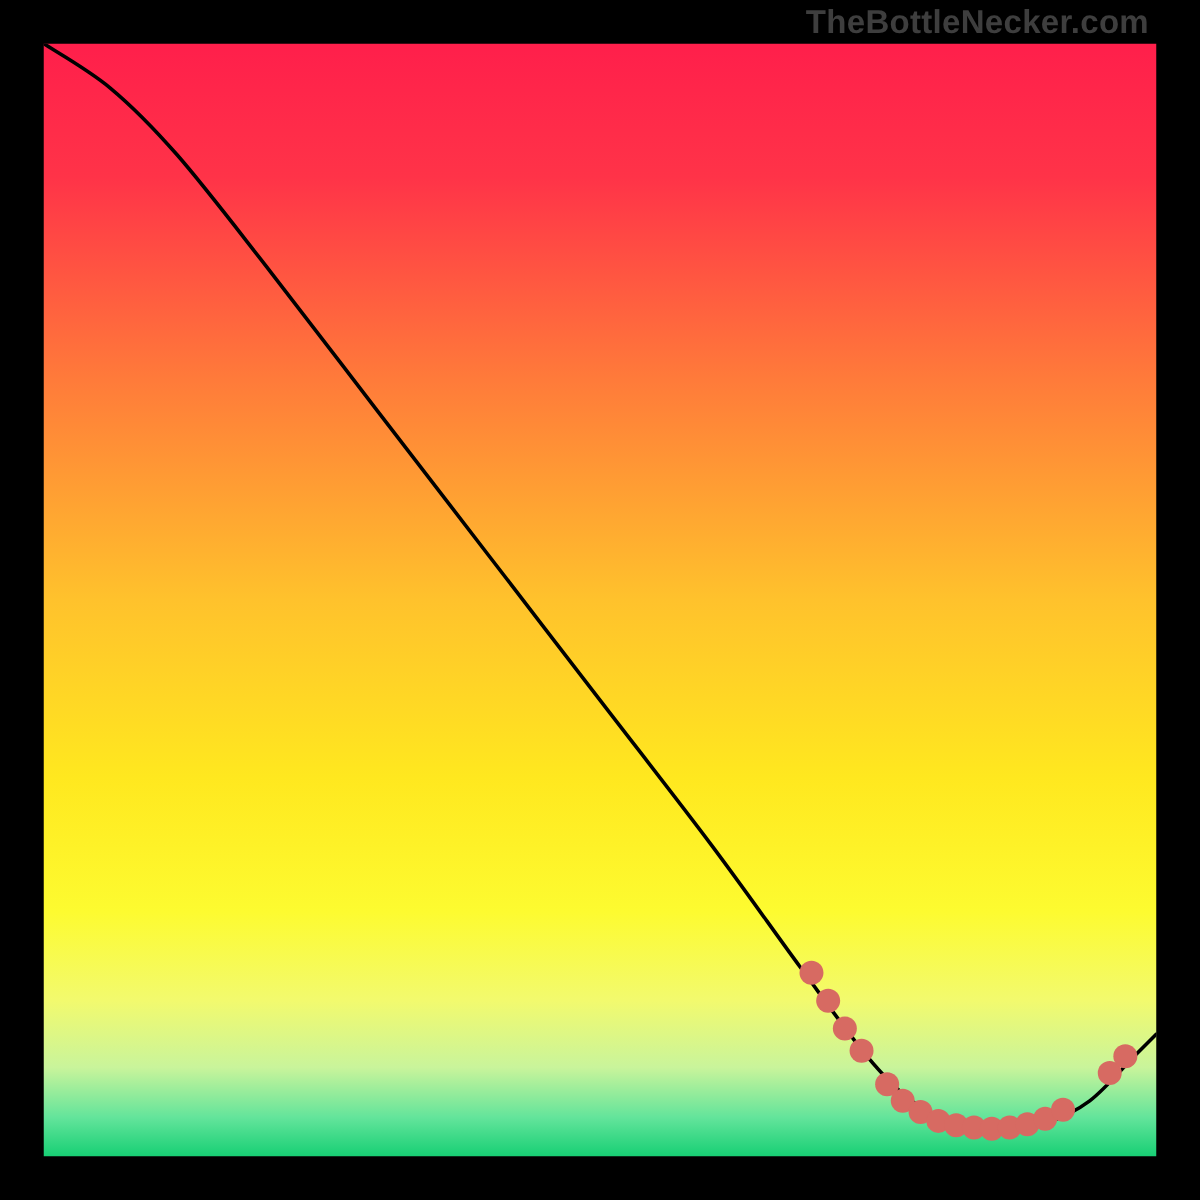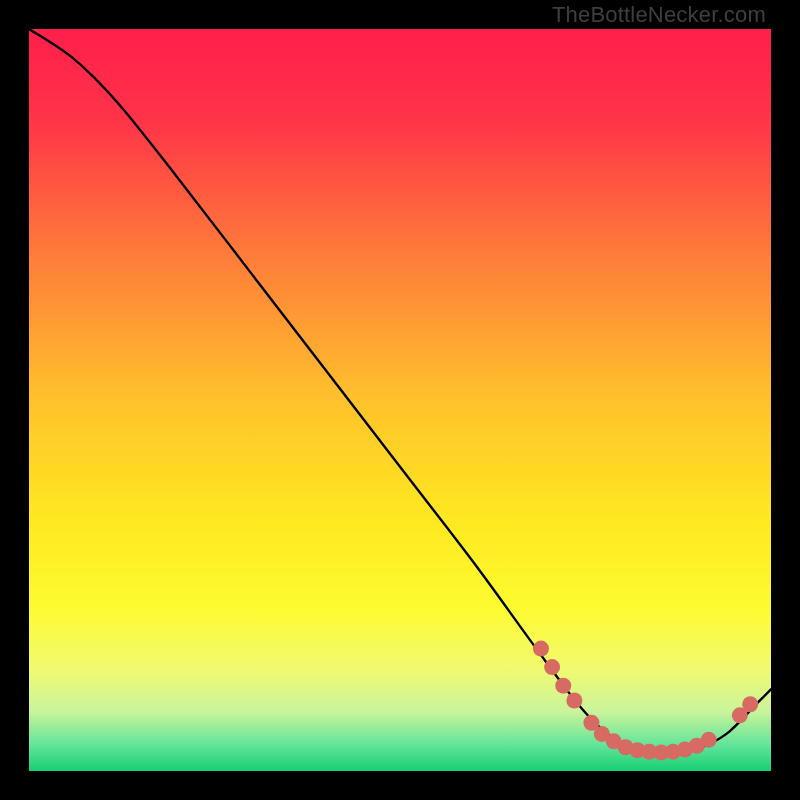--- a/index.html
+++ b/index.html
@@ -25,21 +25,21 @@
     top: 0;
     width: 742px;
     height: 742px;
   }
   .watermark {
     position: absolute;
     top: 2px;
     right: 34px;
     color: #3e3e3e;
     font-size: 22px;
-    font-weight: 400;
+    font-weight: 700;
     letter-spacing: 0.2px;
   }
   svg { display: block; }
 </style>
 </head>
 <body>
 
 <div class="watermark">TheBottleNecker.com</div>
 
 <div class="frame">

